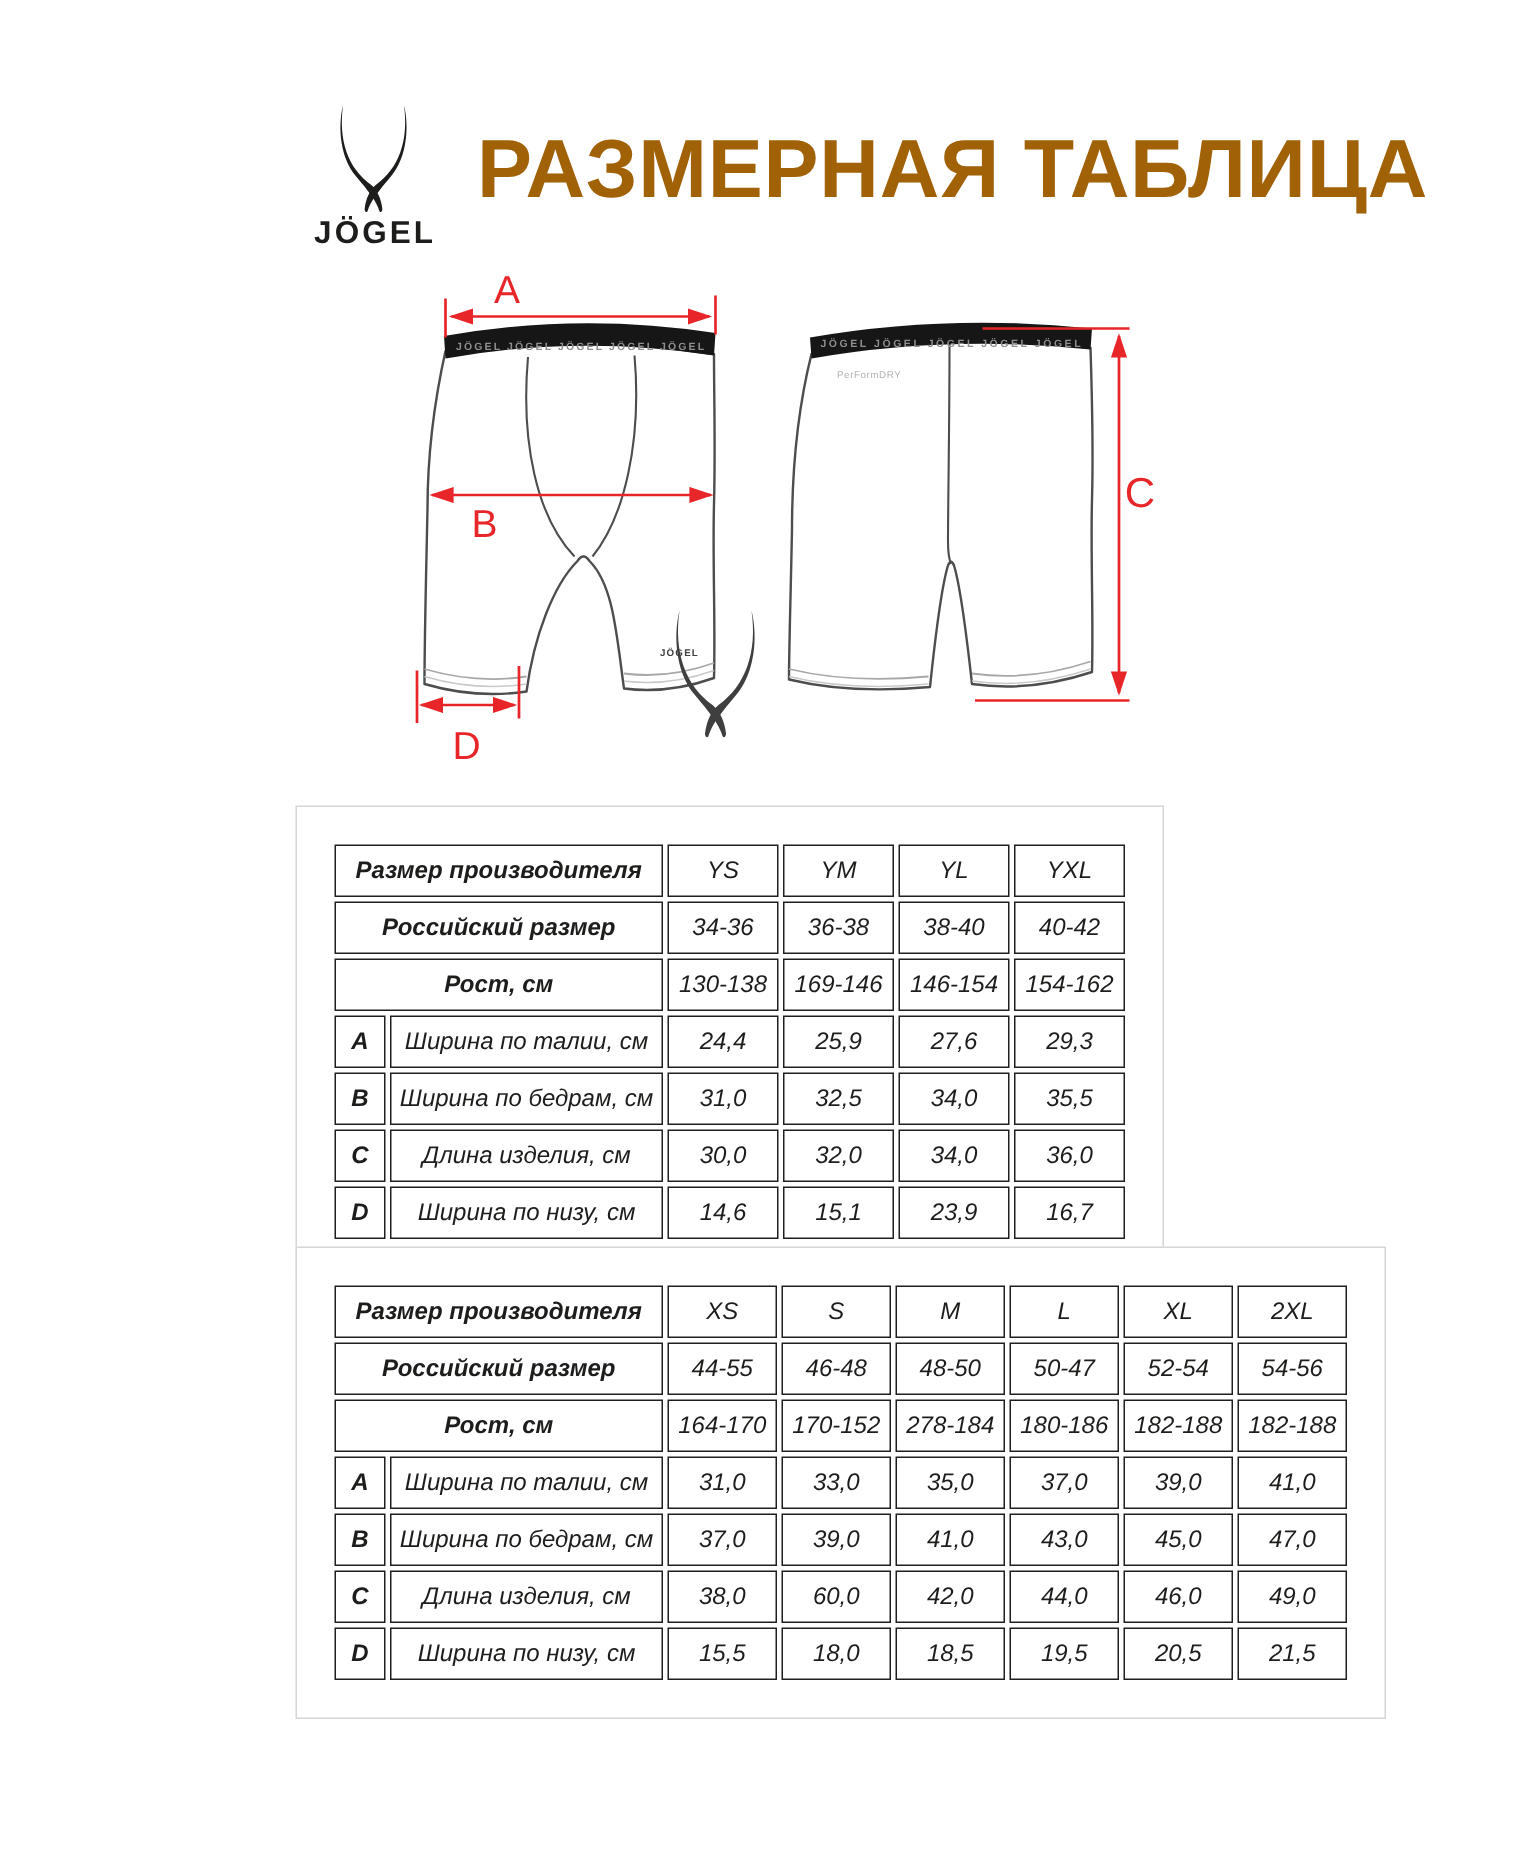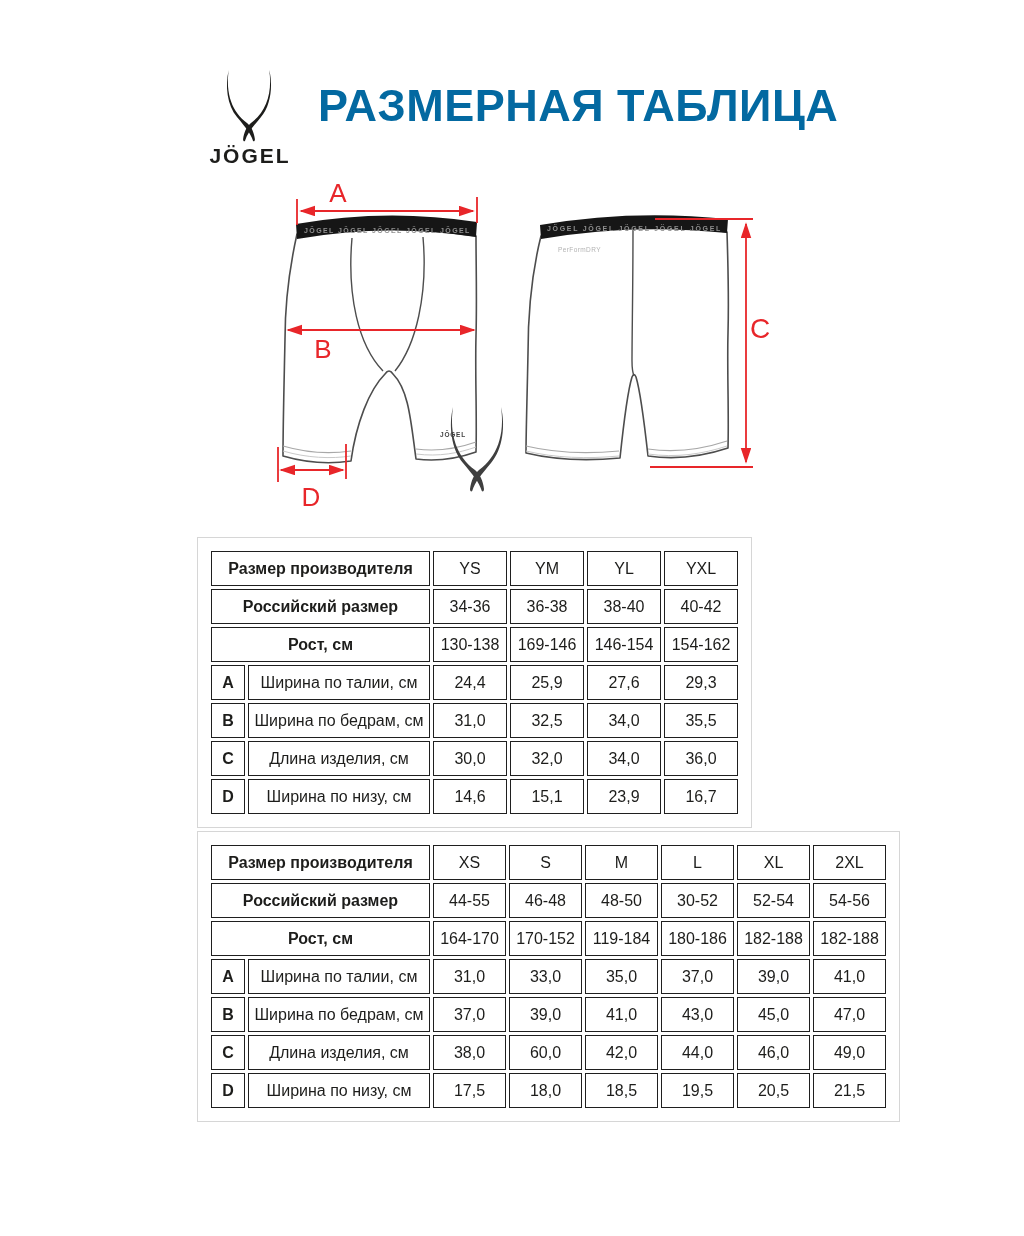--- a/index.html
+++ b/index.html
@@ -3,38 +3,38 @@
 <meta charset="utf-8">
 <style>
   html,body{margin:0;padding:0;background:#ffffff;}
   body{font-family:"Liberation Sans",sans-serif;color:#1d1d1b;}
   .page{position:relative;width:1024px;height:1236px;background:#fff;overflow:hidden;}
 
   
   .brand-mark{position:absolute;left:220px;top:70px;width:58px;height:76px;color:#1d1d1b;}
   .brand-word{position:absolute;left:194px;top:144px;width:112px;text-align:center;
               font-size:21px;font-weight:700;letter-spacing:2px;color:#1d1d1b;}
-  .page-title{position:absolute;left:318px;top:80px;font-size:45px;font-weight:700;
-              letter-spacing:0.5px;color:#0369a1;white-space:nowrap;}
+  .page-title{position:absolute;left:318px;top:80px;font-size:55px;font-weight:700;
+              letter-spacing:0.5px;color:#a16207;white-space:nowrap;}
 
   
   .diagram{position:absolute;left:180px;top:175px;width:650px;height:340px;}
   .cloth{fill:#ffffff;stroke:#4d4d4d;stroke-width:1.6;stroke-linejoin:round;}
   .seam{fill:none;stroke:#4d4d4d;stroke-width:1.4;}
   .stitch{fill:none;stroke:#a8a8a8;stroke-width:1.2;}
   .stitch2{fill:none;stroke:#c9c9c9;stroke-width:1;}
   .band{fill:#161616;}
   .band-text{fill:#8f8f8f;font-size:7px;font-weight:700;letter-spacing:0.6px;}
   .pfd-text{fill:#b3b3b3;font-size:6.5px;letter-spacing:0.4px;}
   .leg-brand{fill:#3f3f3f;font-size:6.5px;font-weight:700;letter-spacing:0.8px;text-anchor:middle;}
   .meas{stroke:#e8262a;stroke-width:1.8;fill:none;}
   .meas-label{fill:#e8262a;font-size:26px;text-anchor:middle;}
 
   
-  .tbl-wrap{position:absolute;border:1px solid #d6d6d6;padding:10px;background:#fff;}
+  .tbl-wrap{position:absolute;border:1px solid #d6d6d6;padding:22px;background:#fff;font-style:italic;}
   .t1{left:197px;top:537px;}
   .t2{left:197px;top:831px;}
   table.size-table{border-collapse:separate;border-spacing:3px;table-layout:fixed;}
   table.size-table td{border:1.5px solid #1f1f1f;height:31px;text-align:center;
                       vertical-align:middle;font-size:16px;color:#1d1d1b;
                       padding:1px 3px;background:#fff;}
   td.lbl{font-weight:700;font-size:17px;}
   td.key{font-weight:700;font-size:16px;}
   td.desc{text-align:left;padding-left:13px;font-size:15.5px;}
   .c-key{width:34px;}
@@ -232,29 +232,29 @@
         <td>M</td>
         <td>L</td>
         <td>XL</td>
         <td>2XL</td>
       </tr>
       <tr>
         <td colspan="2" class="lbl">Российский размер</td>
         <td>44-55</td>
         <td>46-48</td>
         <td>48-50</td>
-        <td>30-52</td>
+        <td>50-47</td>
         <td>52-54</td>
         <td>54-56</td>
       </tr>
       <tr>
         <td colspan="2" class="lbl">Рост, см</td>
         <td>164-170</td>
         <td>170-152</td>
-        <td>119-184</td>
+        <td>278-184</td>
         <td>180-186</td>
         <td>182-188</td>
         <td>182-188</td>
       </tr>
       <tr>
         <td class="key">A</td>
         <td class="desc">Ширина по талии, см</td>
         <td>31,0</td>
         <td>33,0</td>
         <td>35,0</td>
@@ -278,21 +278,21 @@
         <td>38,0</td>
         <td>60,0</td>
         <td>42,0</td>
         <td>44,0</td>
         <td>46,0</td>
         <td>49,0</td>
       </tr>
       <tr>
         <td class="key">D</td>
         <td class="desc">Ширина по низу, см</td>
-        <td>17,5</td>
+        <td>15,5</td>
         <td>18,0</td>
         <td>18,5</td>
         <td>19,5</td>
         <td>20,5</td>
         <td>21,5</td>
       </tr>
     </tbody>
       </table>
   </div>
 

